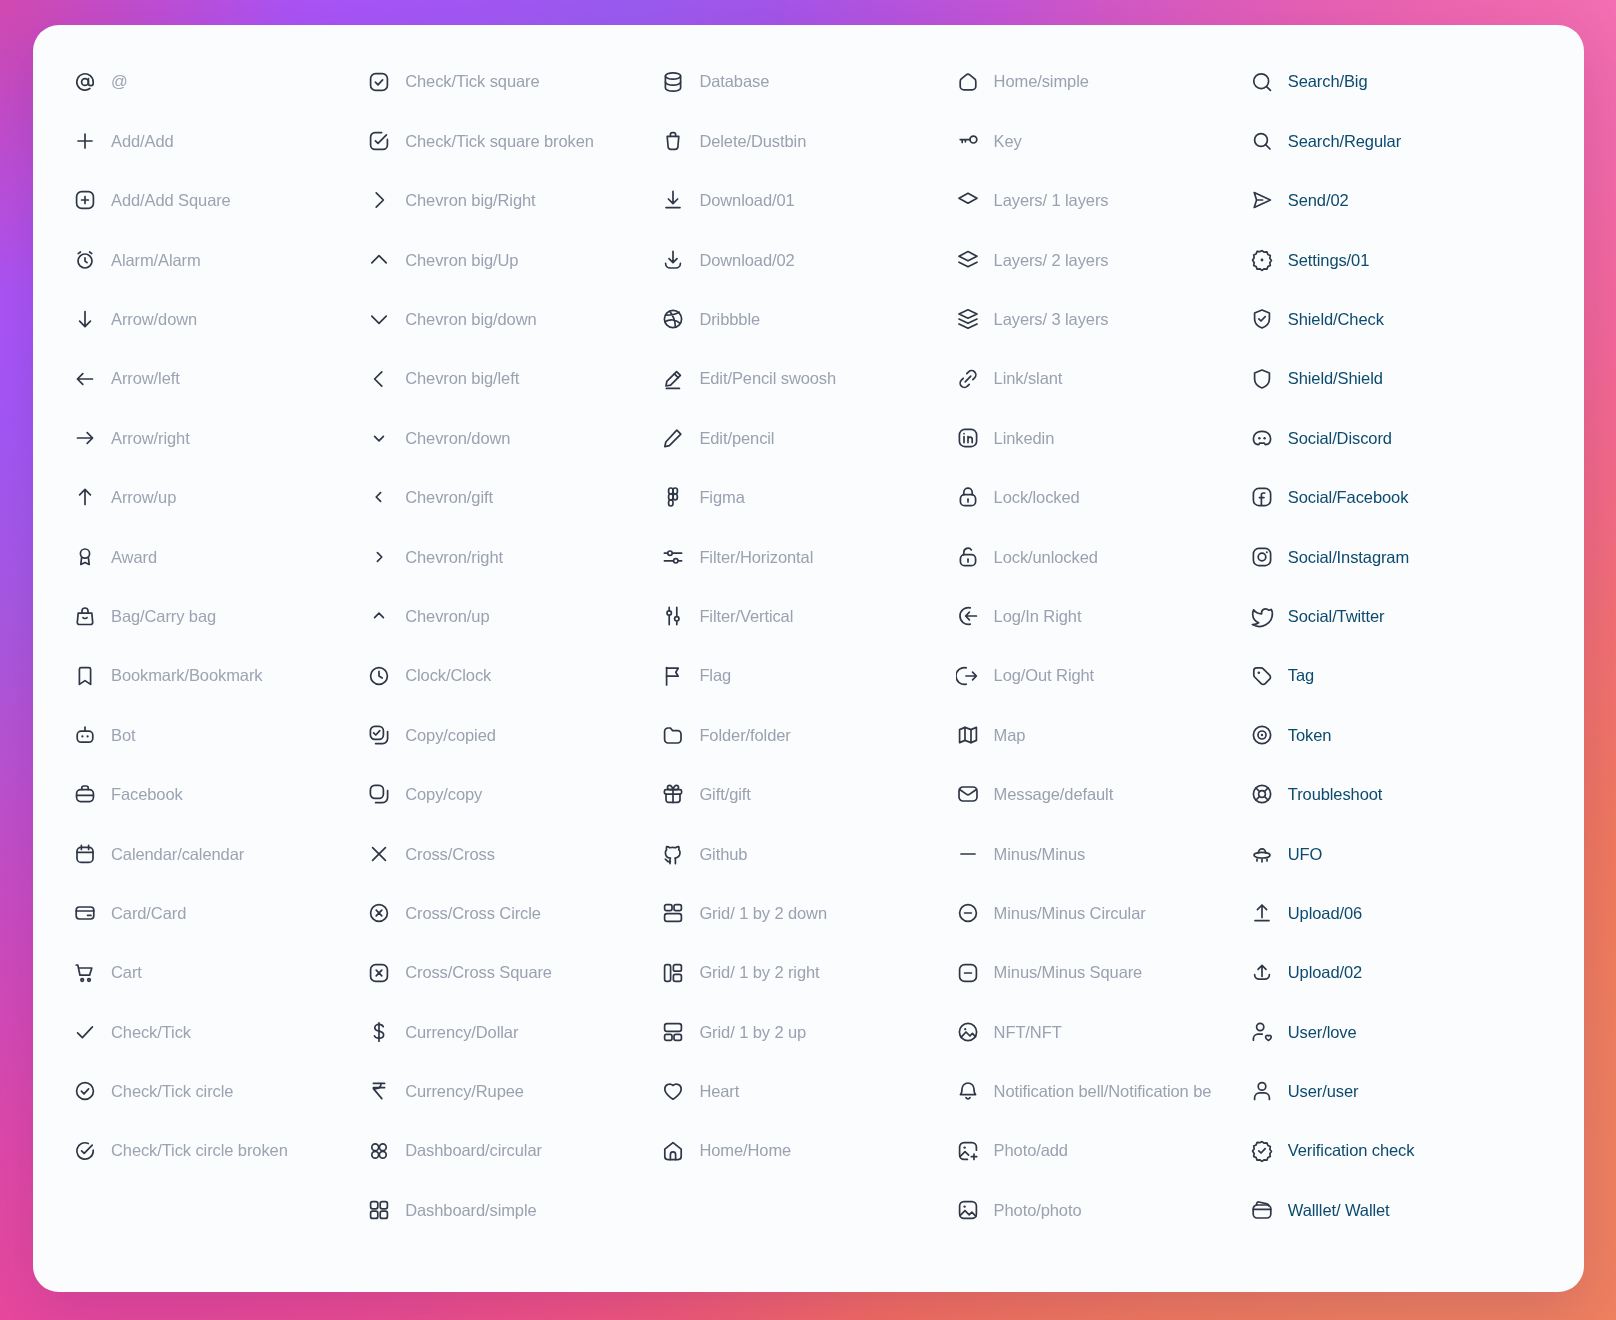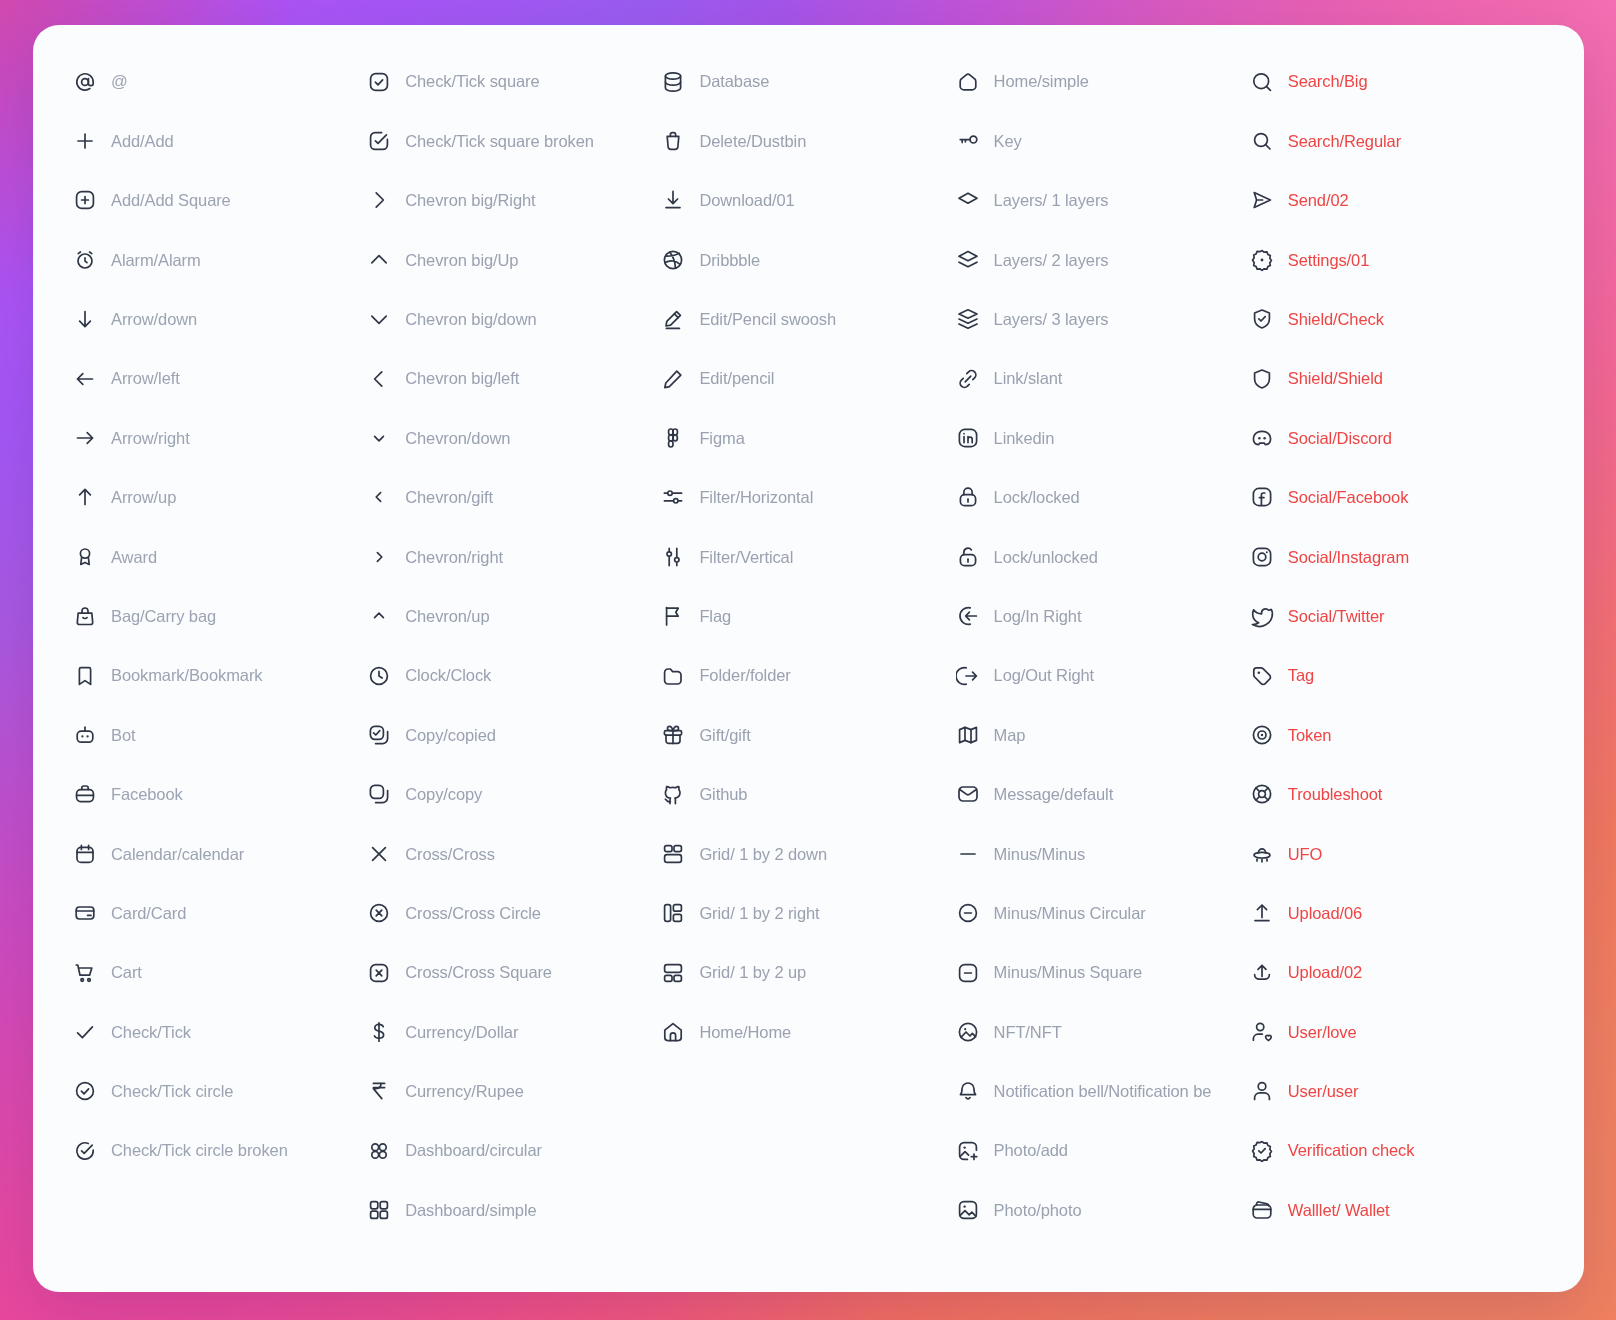--- a/index.html
+++ b/index.html
@@ -77,21 +77,21 @@
     font-size: 16.5px;
     color: #9aa1b0;
     letter-spacing: -0.1px;
     white-space: nowrap;
     line-height: 1;
     font-weight: 400;
   }
 
   
   .col:nth-child(1) .lbl { color: #9ca3b2; }
-  .col:nth-child(5) .lbl { color: #ef4444; }
+  .col:nth-child(5) .lbl { color: #0c4a6e; }
 </style>
 </head>
 <body>
 
 <div class="bg-overlay"></div>
 
 <div class="card">
   <div class="grid" id="grid">
       <div class="col">
         <div class="item">
@@ -469,20 +469,29 @@
             <svg viewBox="0 0 24 24" xmlns="http://www.w3.org/2000/svg">
               <path d="M12 3.4v12M7.4 11 12 15.6 16.6 11" fill="none" stroke="currentColor" stroke-width="1.7" stroke-linecap="round" stroke-linejoin="round"></path>
               <path d="M5 19.6h14" fill="none" stroke="currentColor" stroke-width="1.7" stroke-linecap="round" stroke-linejoin="round"></path>
             </svg>
           </span>
           <span class="lbl">Download/01</span>
         </div>
         <div class="item">
           <span class="ico">
             <svg viewBox="0 0 24 24" xmlns="http://www.w3.org/2000/svg">
+              <path d="M12 3.4v11M8 10.6 12 14.6l4-4" fill="none" stroke="currentColor" stroke-width="1.7" stroke-linecap="round" stroke-linejoin="round"></path>
+              <path d="M4.6 15.4a4.6 4.6 0 0 0 4.6 4.6h5.6a4.6 4.6 0 0 0 4.6-4.6" fill="none" stroke="currentColor" stroke-width="1.7" stroke-linecap="round" stroke-linejoin="round"></path>
+            </svg>
+          </span>
+          <span class="lbl">Download/02</span>
+        </div>
+        <div class="item">
+          <span class="ico">
+            <svg viewBox="0 0 24 24" xmlns="http://www.w3.org/2000/svg">
               <circle cx="12" cy="12" r="8.6" fill="none" stroke="currentColor" stroke-width="1.7" stroke-linecap="round" stroke-linejoin="round"></circle>
               <path d="M5.2 8.2c4.6 0 9.4-.8 13-3.1M4.2 14.6c4.6-2.6 10.6-2.2 14.6 1.6M8.8 4.4c3.6 4.4 5.4 9.6 5.6 15.6" fill="none" stroke="currentColor" stroke-width="1.7" stroke-linecap="round" stroke-linejoin="round"></path>
             </svg>
           </span>
           <span class="lbl">Dribbble</span>
         </div>
         <div class="item">
           <span class="ico">
             <svg viewBox="0 0 24 24" xmlns="http://www.w3.org/2000/svg">
               <path d="M15.6 4.6 19.4 8.4 9.6 18.2l-4.6.8.8-4.6L15.6 4.6Z" fill="none" stroke="currentColor" stroke-width="1.7" stroke-linecap="round" stroke-linejoin="round"></path>
@@ -594,20 +603,28 @@
               <rect x="3.6" y="3.6" width="16.8" height="7.8" rx="2.4" fill="none" stroke="currentColor" stroke-width="1.7" stroke-linecap="round" stroke-linejoin="round"></rect>
               <rect x="3.6" y="14.4" width="7.4" height="6" rx="1.8" fill="none" stroke="currentColor" stroke-width="1.7" stroke-linecap="round" stroke-linejoin="round"></rect>
               <rect x="13" y="14.4" width="7.4" height="6" rx="1.8" fill="none" stroke="currentColor" stroke-width="1.7" stroke-linecap="round" stroke-linejoin="round"></rect>
             </svg>
           </span>
           <span class="lbl">Grid/ 1 by 2 up</span>
         </div>
         <div class="item">
           <span class="ico">
             <svg viewBox="0 0 24 24" xmlns="http://www.w3.org/2000/svg">
+              <path d="M12 20.2s-8.2-4.8-8.2-10.3a4.8 4.8 0 0 1 8.2-3.4 4.8 4.8 0 0 1 8.2 3.4c0 5.5-8.2 10.3-8.2 10.3Z" fill="none" stroke="currentColor" stroke-width="1.7" stroke-linecap="round" stroke-linejoin="round"></path>
+            </svg>
+          </span>
+          <span class="lbl">Heart</span>
+        </div>
+        <div class="item">
+          <span class="ico">
+            <svg viewBox="0 0 24 24" xmlns="http://www.w3.org/2000/svg">
               <path d="M3.8 10.2 12 3.6l8.2 6.6v7.4a3 3 0 0 1-3 3H6.8a3 3 0 0 1-3-3v-7.4Z" fill="none" stroke="currentColor" stroke-width="1.7" stroke-linecap="round" stroke-linejoin="round"></path>
               <path d="M9.4 20.6v-5.2a2.6 2.6 0 0 1 5.2 0v5.2" fill="none" stroke="currentColor" stroke-width="1.7" stroke-linecap="round" stroke-linejoin="round"></path>
             </svg>
           </span>
           <span class="lbl">Home/Home</span>
         </div>
       </div>
       <div class="col">
         <div class="item">
           <span class="ico">

